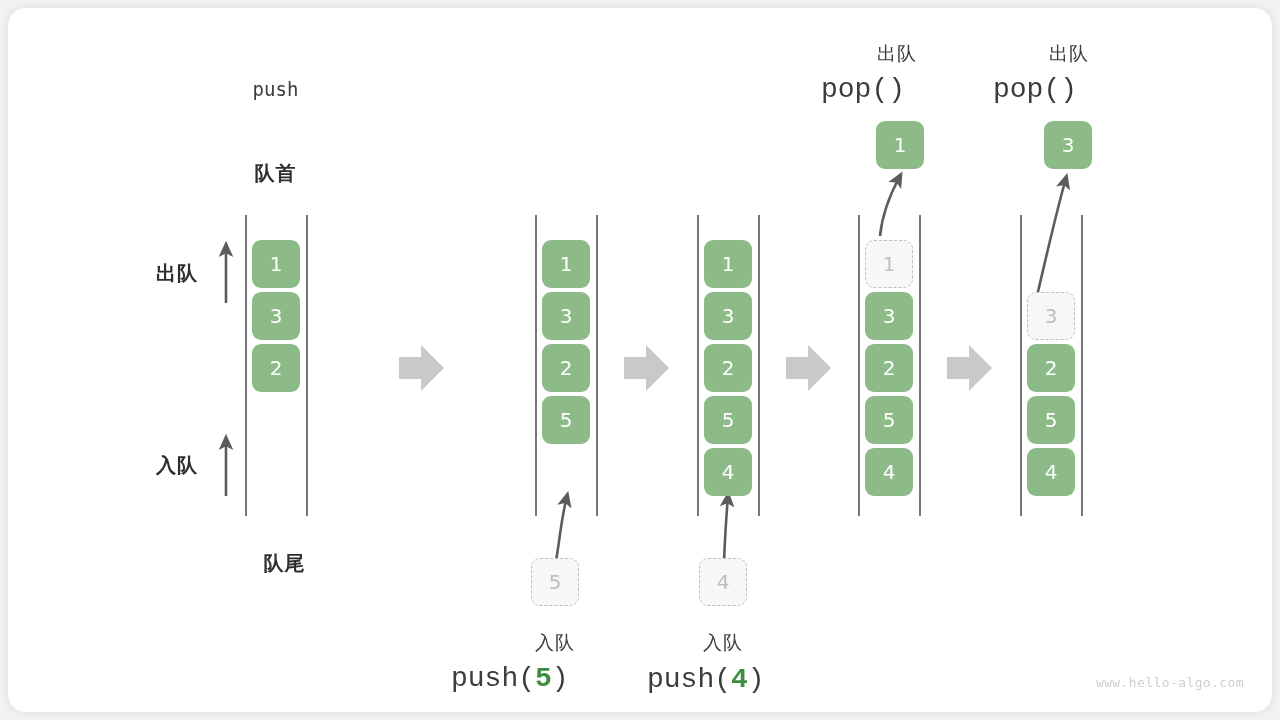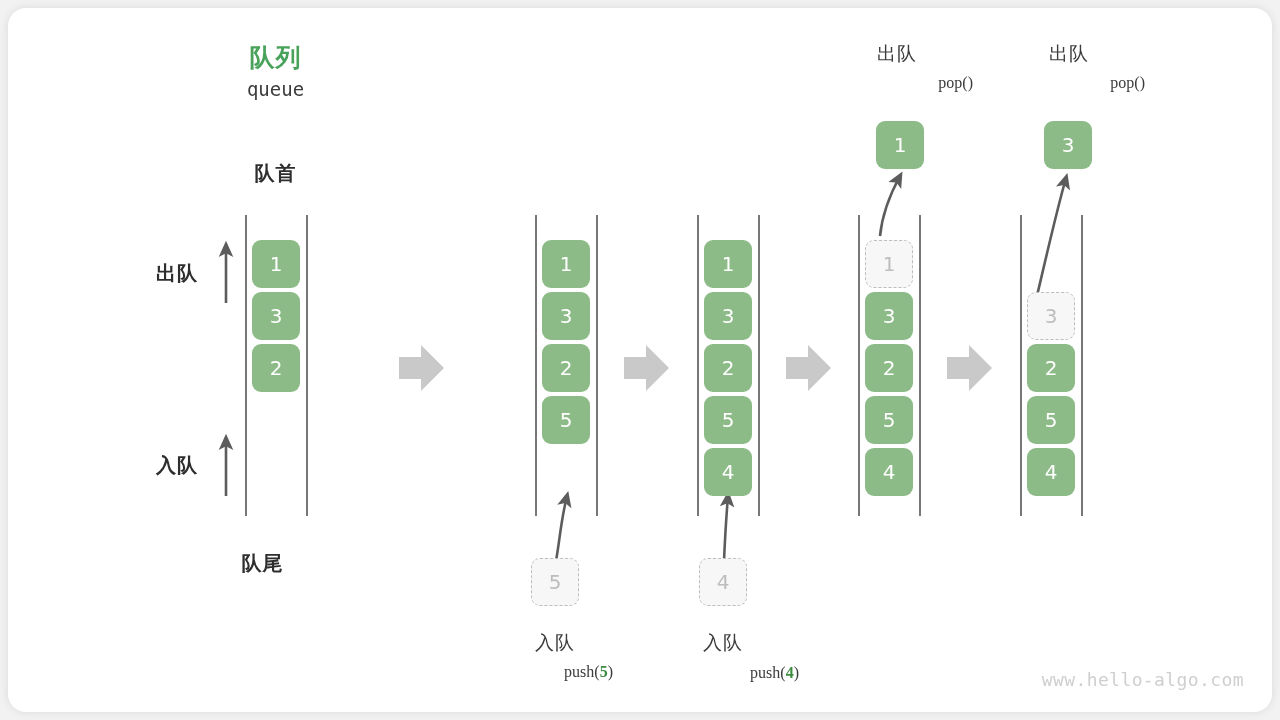--- a/index.html
+++ b/index.html
@@ -50,24 +50,24 @@
     text-align: center;
     letter-spacing: 1px;
   }
   .op-cn {
     font-size: 19px;
     color: #3b3b3b;
     text-align: center;
     letter-spacing: 1px;
   }
   .op-code {
-    font-family: Liberation Serif, serif;
-    font-size: 16px;
+    font-family: Liberation Mono, monospace;
+    font-size: 28px;
     color: #3b3b3b;
-    text-align: right;
+    text-align: left;
     white-space: pre;
   }
   .op-code .arg { color: #3d8c40; font-weight: bold; }
 
   
   .box {
     position: absolute;
     width: 48px;
     height: 48px;
     border-radius: 9px;
@@ -101,21 +101,21 @@
     position: absolute;
     left: 0; top: 0;
     width: 1280px; height: 720px;
     pointer-events: none;
   }
 
   
   .watermark {
     position: absolute;
     font-family: "DejaVu Sans Mono", "Liberation Mono", monospace;
-    font-size: 18px;
+    font-size: 13px;
     color: #cfcfcf;
     letter-spacing: 0.4px;
     white-space: nowrap;
   }
 </style>
 </head>
 <body>
 
 <div id="stage">
   <div id="card">
@@ -154,45 +154,44 @@
       <path d="M1028,292 C1038,250 1048,205 1058,170" fill="none" stroke="#5c5c5c" stroke-width="2.6" marker-end="url(#ah)"></path>
 
       <g fill="#c9c9c9">
         <path d="M391,349 h22 v-12 l23,23 -23,23 v-12 h-22 z"></path>
         <path d="M616,349 h22 v-12 l23,23 -23,23 v-12 h-22 z"></path>
         <path d="M778,349 h22 v-12 l23,23 -23,23 v-12 h-22 z"></path>
         <path d="M939,349 h22 v-12 l23,23 -23,23 v-12 h-22 z"></path>
       </g>
     </svg>
 
-    <div class="abs title-cn" style="left:205px; top:33px; width:125px;">队列</div>
-    <div class="abs title-en" style="left:205px; top:70px; width:125px;">queue</div>
+    <div class="abs title-en" style="left:205px; top:70px; width:125px;">push</div>
 
     <div class="abs label-cn-bold" style="left:205px; top:152px; width:125px;">队首</div>
-    <div class="abs label-cn-bold" style="left:192px; top:542px; width:125px;">队尾</div>
+    <div class="abs label-cn-bold" style="left:214px; top:542px; width:125px;">队尾</div>
 
     <div class="side-label" style="left:148px; top:265px; transform:translateY(-50%);">出队</div>
     <div class="side-label" style="left:148px; top:457px; transform:translateY(-50%);">入队</div>
 
     <div>
       <div class="box" style="left:244px; top:232px;">1</div>
       <div class="box" style="left:244px; top:284px;">3</div>
       <div class="box" style="left:244px; top:336px;">2</div>
     </div>
 
     <div>
       <div class="box" style="left:534px; top:232px;">1</div>
       <div class="box" style="left:534px; top:284px;">3</div>
       <div class="box" style="left:534px; top:336px;">2</div>
       <div class="box" style="left:534px; top:388px;">5</div>
 
       <div class="box ghost" style="left:523px; top:550px;">5</div>
 
       <div class="abs op-cn" style="left:471px; top:622px; width:152px;">入队</div>
-      <div class="abs op-code" style="left:453px; top:655px; width:152px;"><span>push(</span><span class="arg">5</span><span>)</span></div>
+      <div class="abs op-code" style="left:443px; top:655px; width:152px;"><span>push(</span><span class="arg">5</span><span>)</span></div>
     </div>
 
     <div>
       <div class="box" style="left:696px; top:232px;">1</div>
       <div class="box" style="left:696px; top:284px;">3</div>
       <div class="box" style="left:696px; top:336px;">2</div>
       <div class="box" style="left:696px; top:388px;">5</div>
       <div class="box" style="left:696px; top:440px;">4</div>
 
       <div class="box ghost" style="left:691px; top:550px;">4</div>

